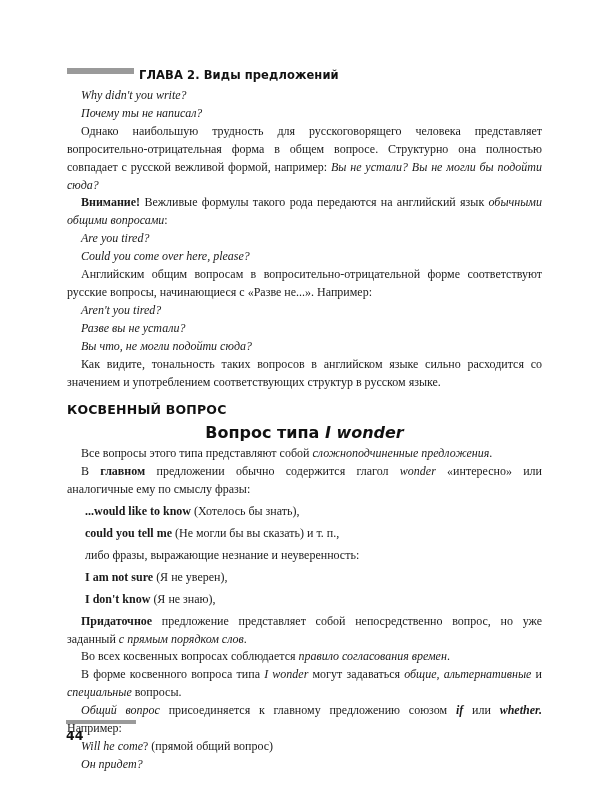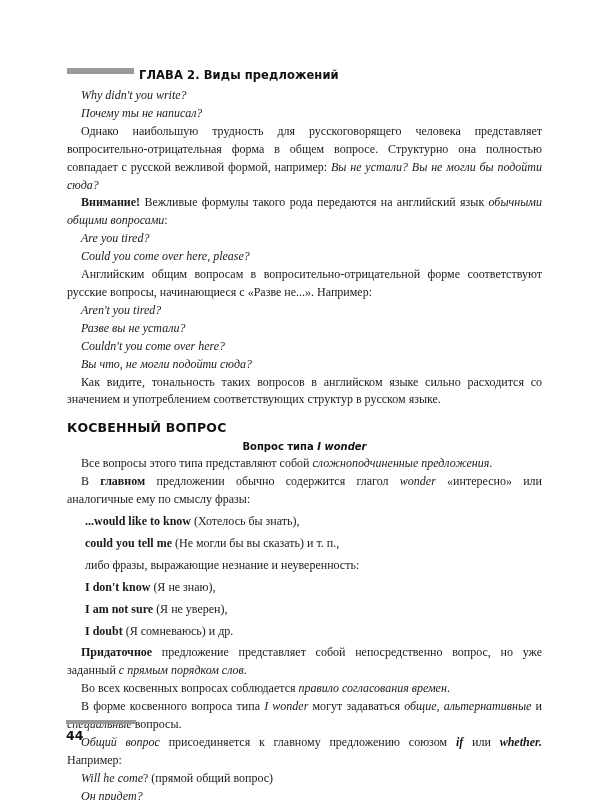--- a/index.html
+++ b/index.html
@@ -66,21 +66,21 @@
       font-family: "DejaVu Sans", "Liberation Sans", sans-serif;
       font-weight: bold;
       font-size: 12.5px;
       margin: 11px 0 6px 0;
       letter-spacing: 0.2px;
       color: #111;
     }
     .sub-title {
       font-family: "DejaVu Sans", "Liberation Sans", sans-serif;
       font-weight: bold;
-      font-size: 10px;
+      font-size: 16px;
       text-align: center;
       margin: 0 0 3px 0;
       color: #111;
     }
     .footer {
       position: absolute;
       left: 66px;
       top: 720px;
     }
     .foot-bar {
@@ -114,40 +114,38 @@
 
     <p class="p"><b>Внимание!</b><span> Вежливые формулы такого рода передаются на английский язык </span><i>обычными общими вопросами</i><span>:</span></p>
 
     <p class="ex">Are you tired?</p>
     <p class="ex">Could you come over here, please?</p>
 
     <p class="p">Английским общим вопросам в вопросительно-отрицательной форме соответствуют русские вопросы, начинающиеся с «Разве не...». Например:</p>
 
     <p class="ex">Aren't you tired?</p>
     <p class="ex">Разве вы не устали?</p>
-    <p class="ex">Couldn't you come over here?</p>
     <p class="ex">Вы что, не могли подойти сюда?</p>
 
     <p class="p">Как видите, тональность таких вопросов в английском языке сильно расходится со значением и употреблением соответствующих структур в русском языке.</p>
   </div>
 
   <div class="section-title">КОСВЕННЫЙ ВОПРОС</div>
   <div class="sub-title"><span>Вопрос типа </span><i>I wonder</i></div>
 
   <div class="body-text">
     <p class="p"><span>Все вопросы этого типа представляют собой </span><i>сложноподчиненные предложения</i><span>.</span></p>
 
     <p class="p"><span>В </span><b>главном</b><span> предложении обычно содержится глагол </span><i>wonder</i><span> «интересно» или аналогичные ему по смыслу фразы:</span></p>
 
     <p class="plain-line"><b>...would like to know</b><span> (Хотелось бы знать),</span></p>
     <p class="plain-line"><b>could you tell me</b><span> (Не могли бы вы сказать) и т. п.,</span></p>
     <p class="plain-line">либо фразы, выражающие незнание и неуверенность:</p>
+    <p class="plain-line"><b>I am not sure</b><span> (Я не уверен),</span></p>
     <p class="plain-line"><b>I don't know</b><span> (Я не знаю),</span></p>
-    <p class="plain-line"><b>I am not sure</b><span> (Я не уверен),</span></p>
-    <p class="plain-line"><b>I doubt</b><span> (Я сомневаюсь) и др.</span></p>
 
     <p class="p"><b>Придаточное</b><span> предложение представляет собой непосредственно вопрос, но уже заданный </span><i>с прямым порядком слов</i><span>.</span></p>
 
 
     <p class="p"><span>Во всех косвенных вопросах соблюдается </span><i>правило согласования времен</i><span>.</span></p>
 
     <p class="p"><span>В форме косвенного вопроса типа </span><i>I wonder</i><span> могут задаваться </span><i>общие, альтернативные</i><span> и </span><i>специальные</i><span> вопросы.</span></p>
 
     <p class="p"><i>Общий вопрос</i><span> присоединяется к главному предложению союзом </span><b><i>if</i></b><span> или </span><b><i>whether.</i></b><span> Например:</span></p>
 

